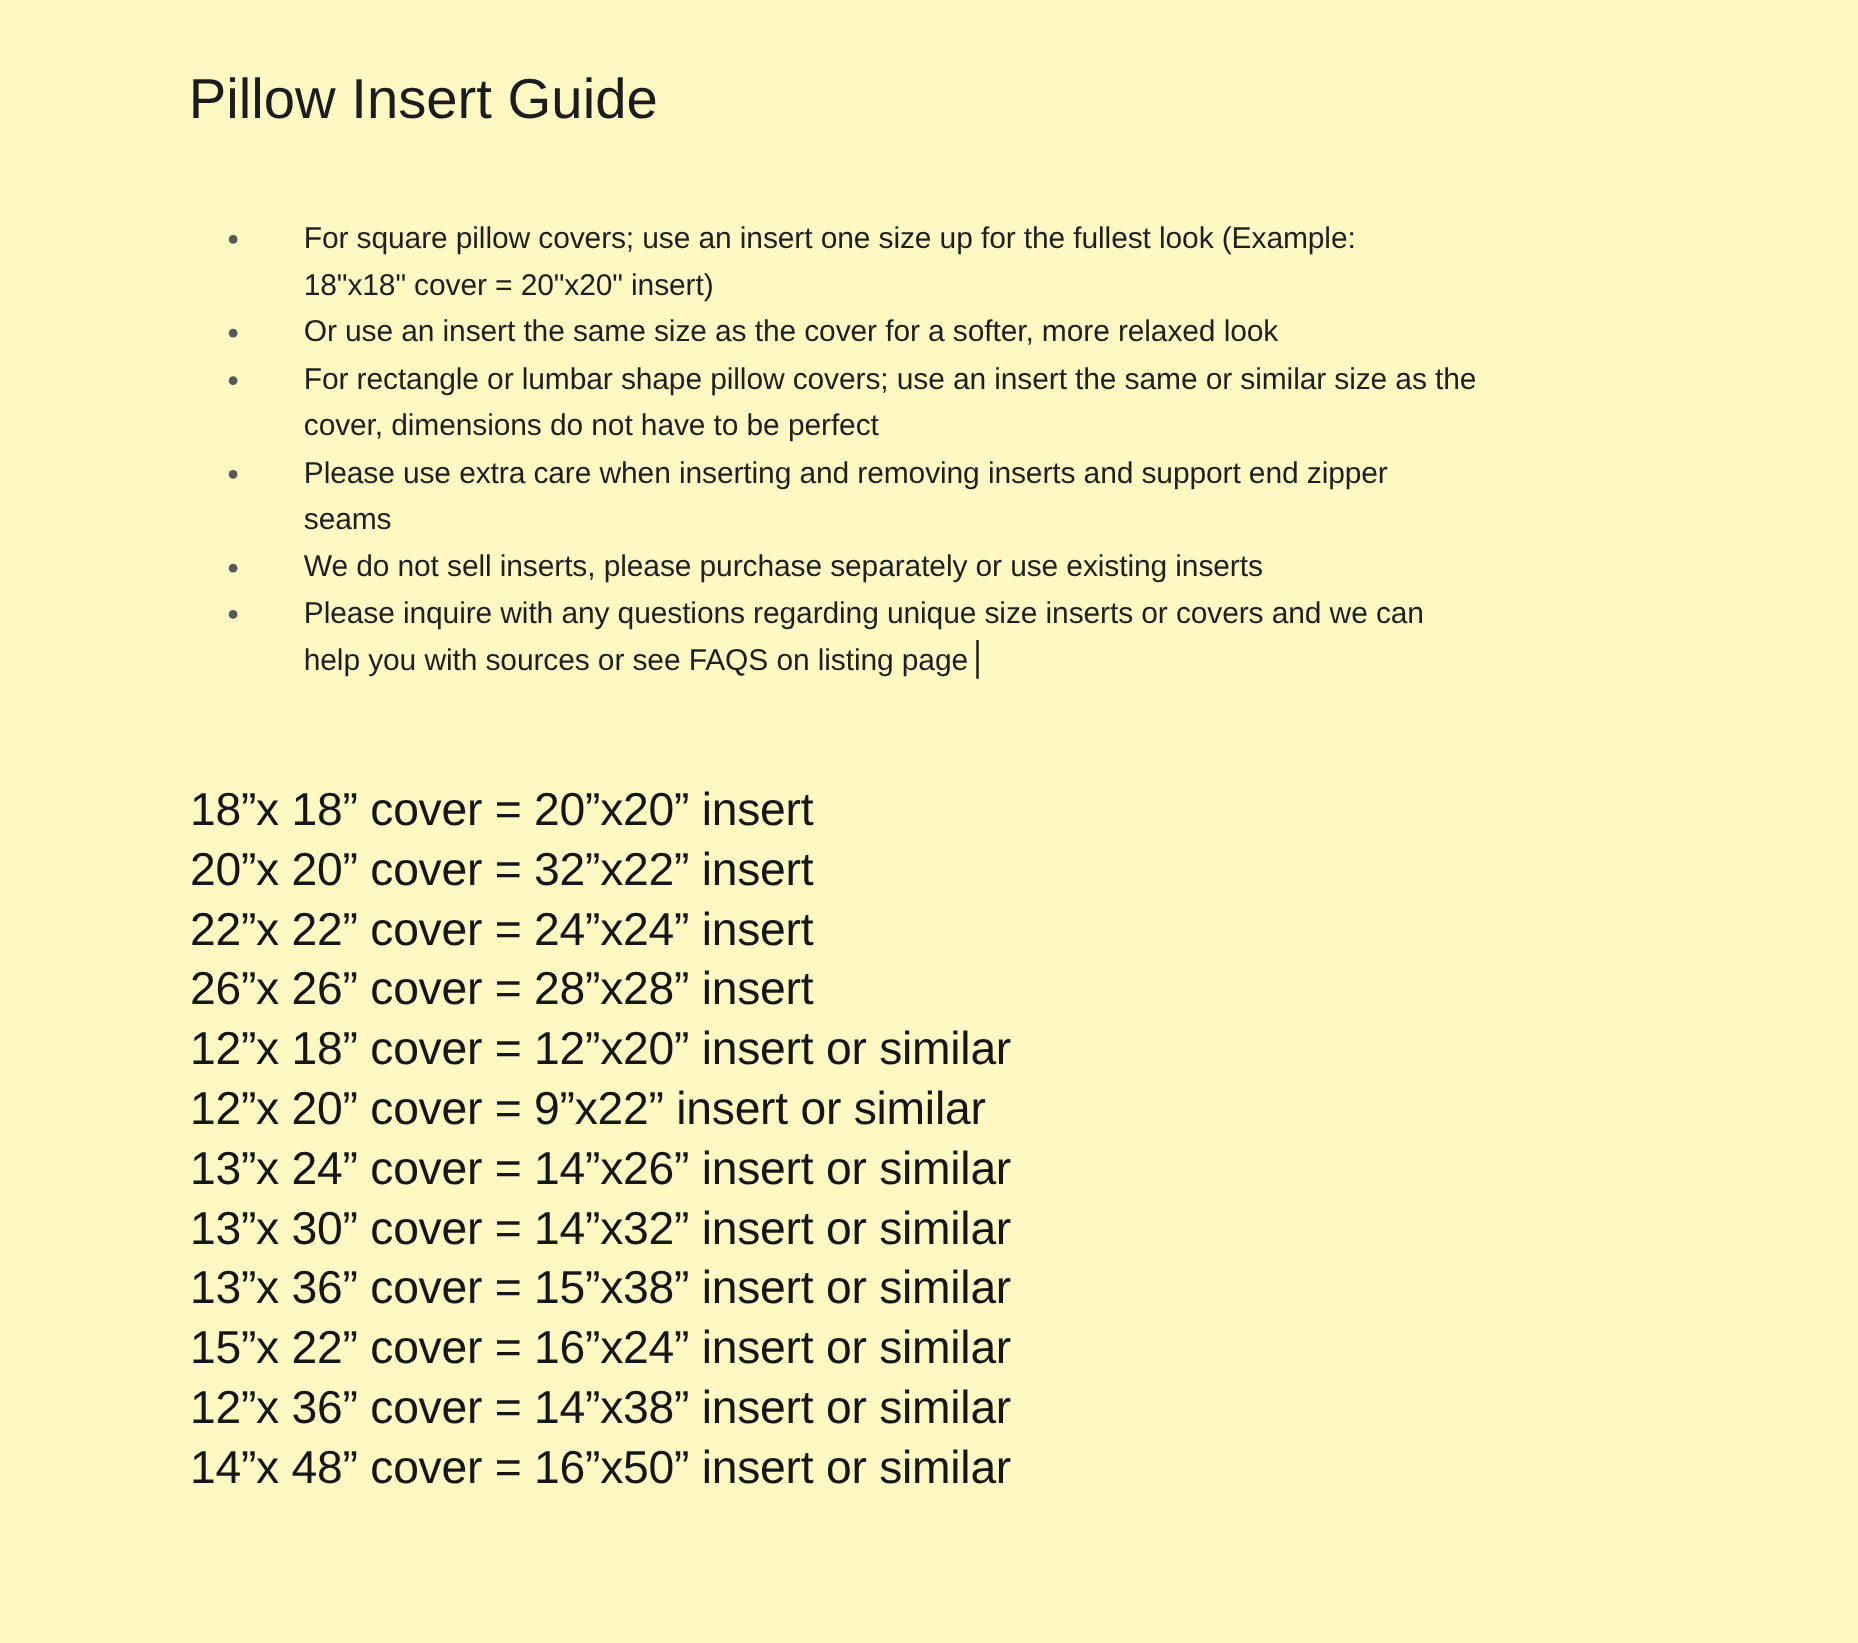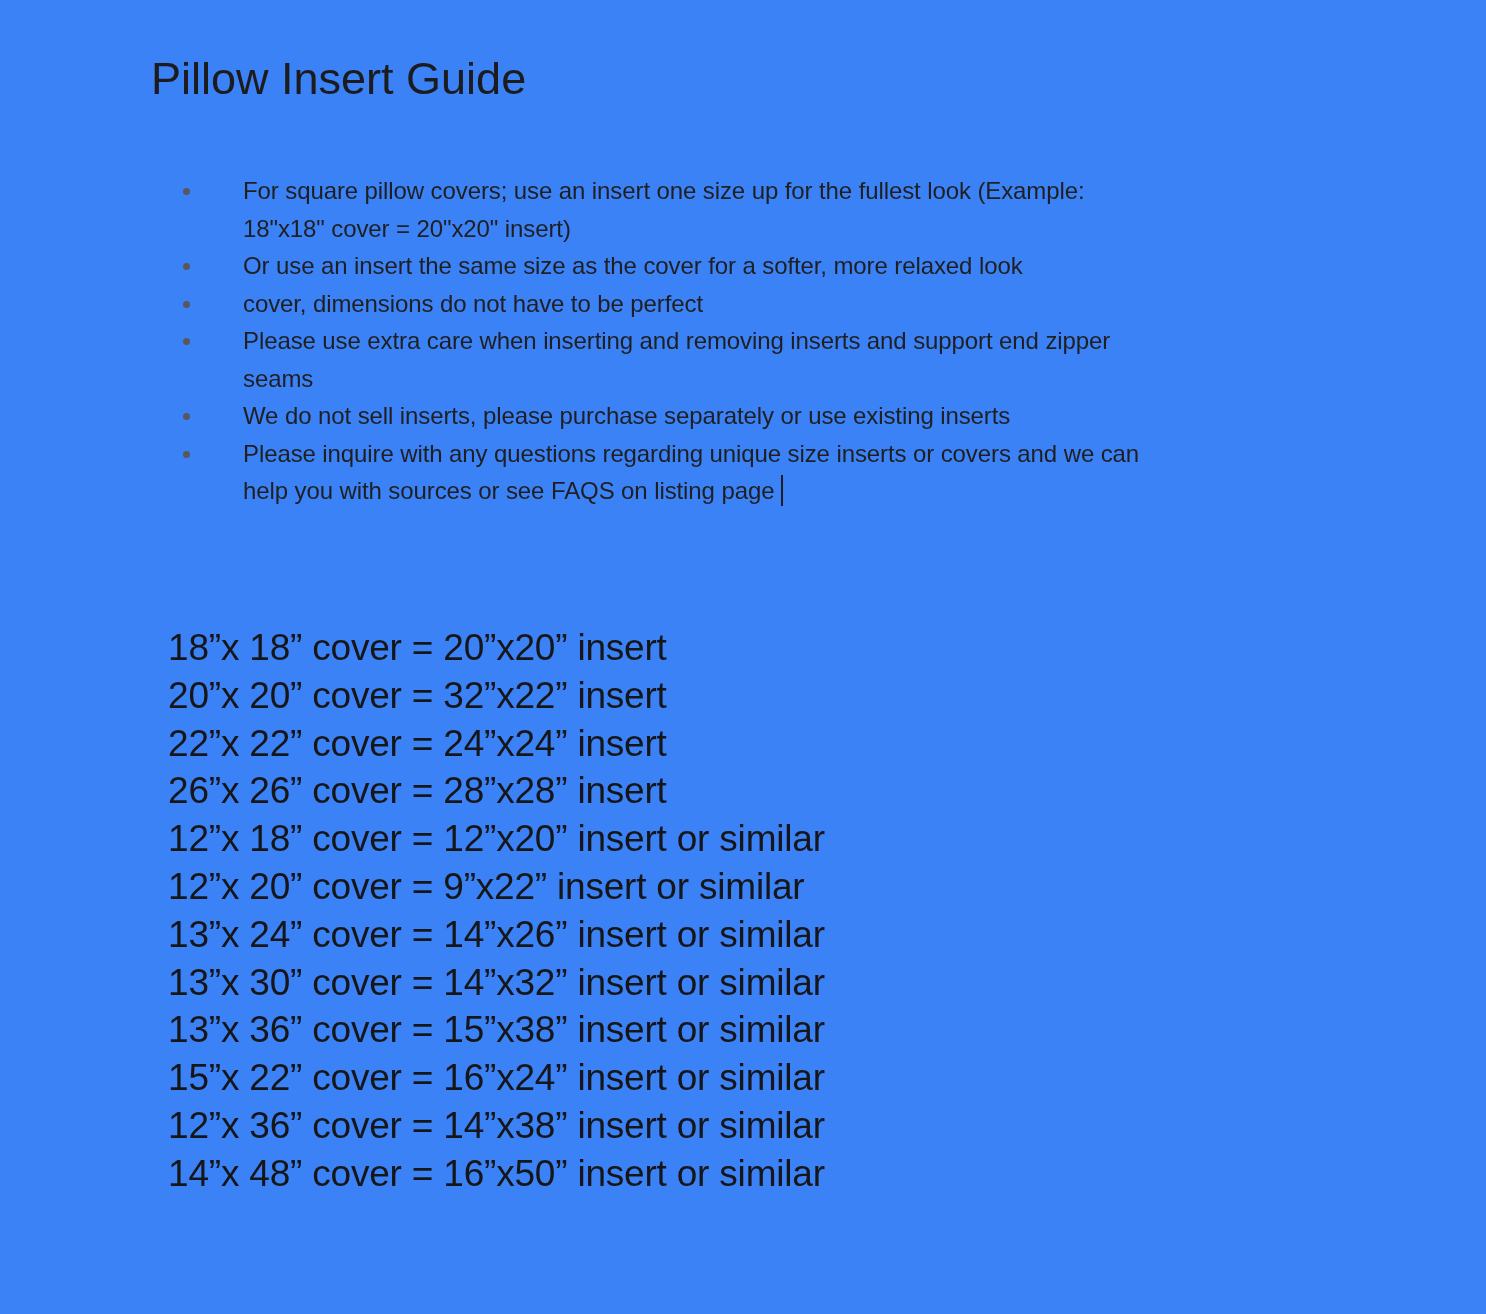--- a/index.html
+++ b/index.html
@@ -8,21 +8,21 @@
     width: 1486px;
     height: 1314px;
     position: relative;
     overflow: hidden;
     font-family: "Liberation Sans", sans-serif;
     color: #1d1d1f;
   }
   .page {
     position: absolute;
     inset: 0;
-    background: #3b82f6;
+    background: #fef9c3;
   }
   .doc-title {
     position: absolute;
     left: 151px;
     top: 54px;
     font-size: 45px;
     font-weight: 400;
     line-height: 1.1;
     color: #1c1c1e;
     letter-spacing: 0px;
@@ -58,21 +58,21 @@
   .caret {
     display: inline-block;
     width: 2px;
     height: 31px;
     background: #1d1d1f;
     margin-left: 7px;
     vertical-align: -7px;
   }
   .size-list {
     position: absolute;
-    left: 168px;
+    left: 152px;
     top: 624px;
   }
   .size-row {
     height: 47.8px;
     line-height: 47.8px;
     font-size: 37px;
     letter-spacing: -0.2px;
     white-space: nowrap;
     color: #161618;
   }
@@ -92,20 +92,21 @@
       <div class="bullet-line">18"x18" cover = 20"x20" insert)</div>
     </div>
 
     <div class="bullet-item">
       <span class="bullet-dot"></span>
       <div class="bullet-line">Or use an insert the same size as the cover for a softer, more relaxed look</div>
     </div>
 
     <div class="bullet-item">
       <span class="bullet-dot"></span>
+      <div class="bullet-line">For rectangle or lumbar shape pillow covers; use an insert the same or similar size as the</div>
       <div class="bullet-line">cover, dimensions do not have to be perfect</div>
     </div>
 
     <div class="bullet-item">
       <span class="bullet-dot"></span>
       <div class="bullet-line">Please use extra care when inserting and removing inserts and support end zipper</div>
       <div class="bullet-line">seams</div>
     </div>
 
     <div class="bullet-item">

